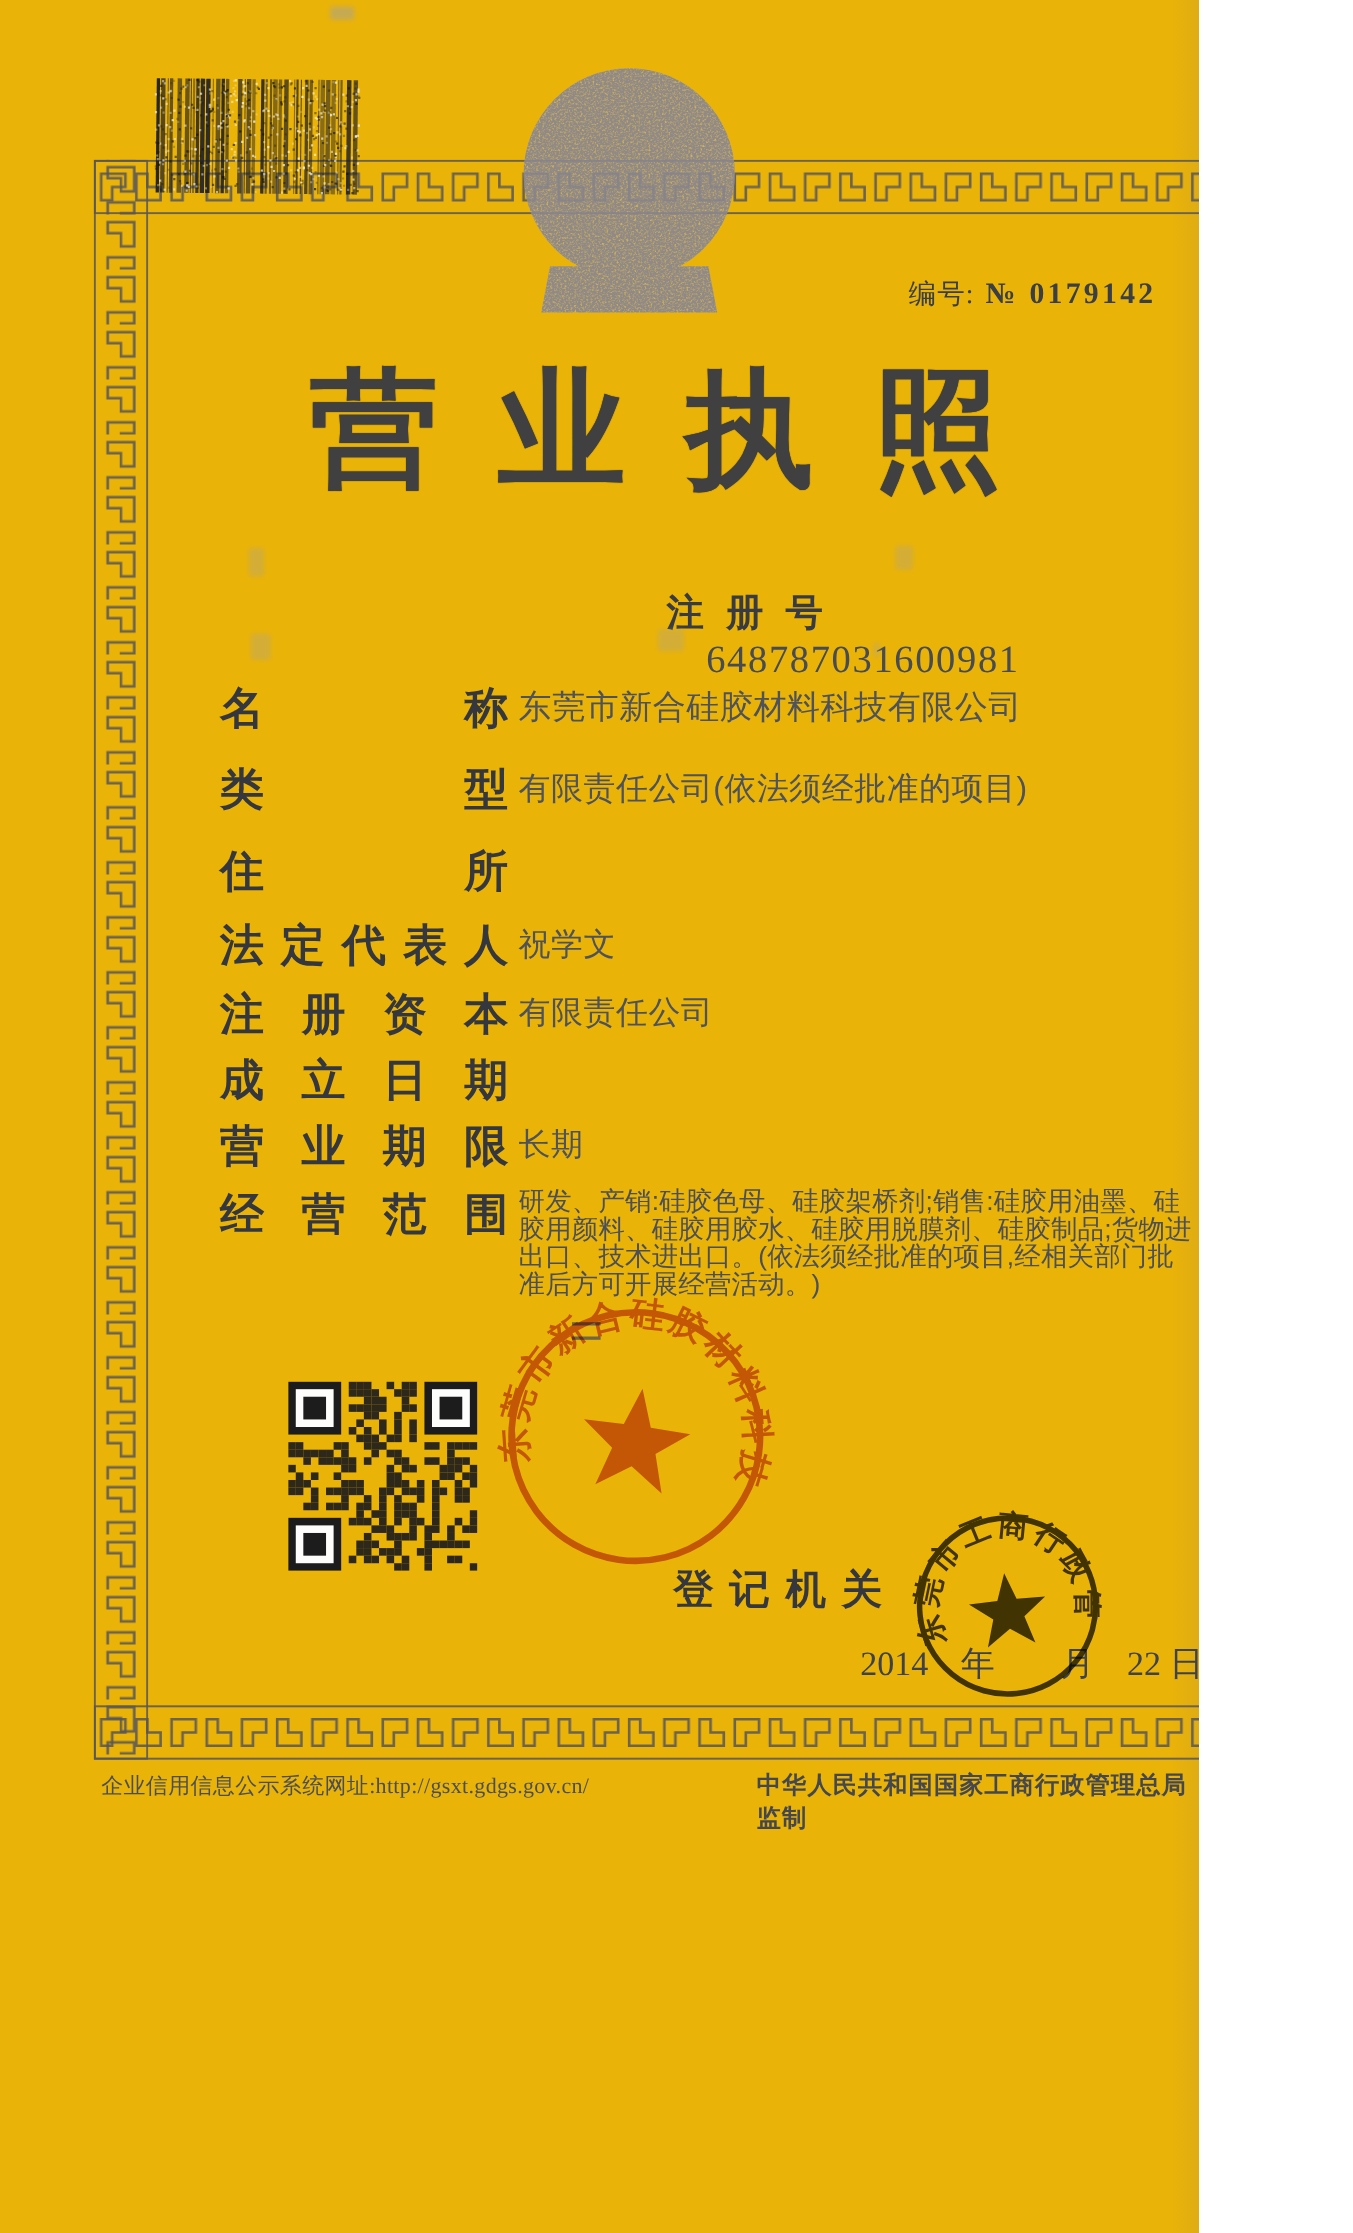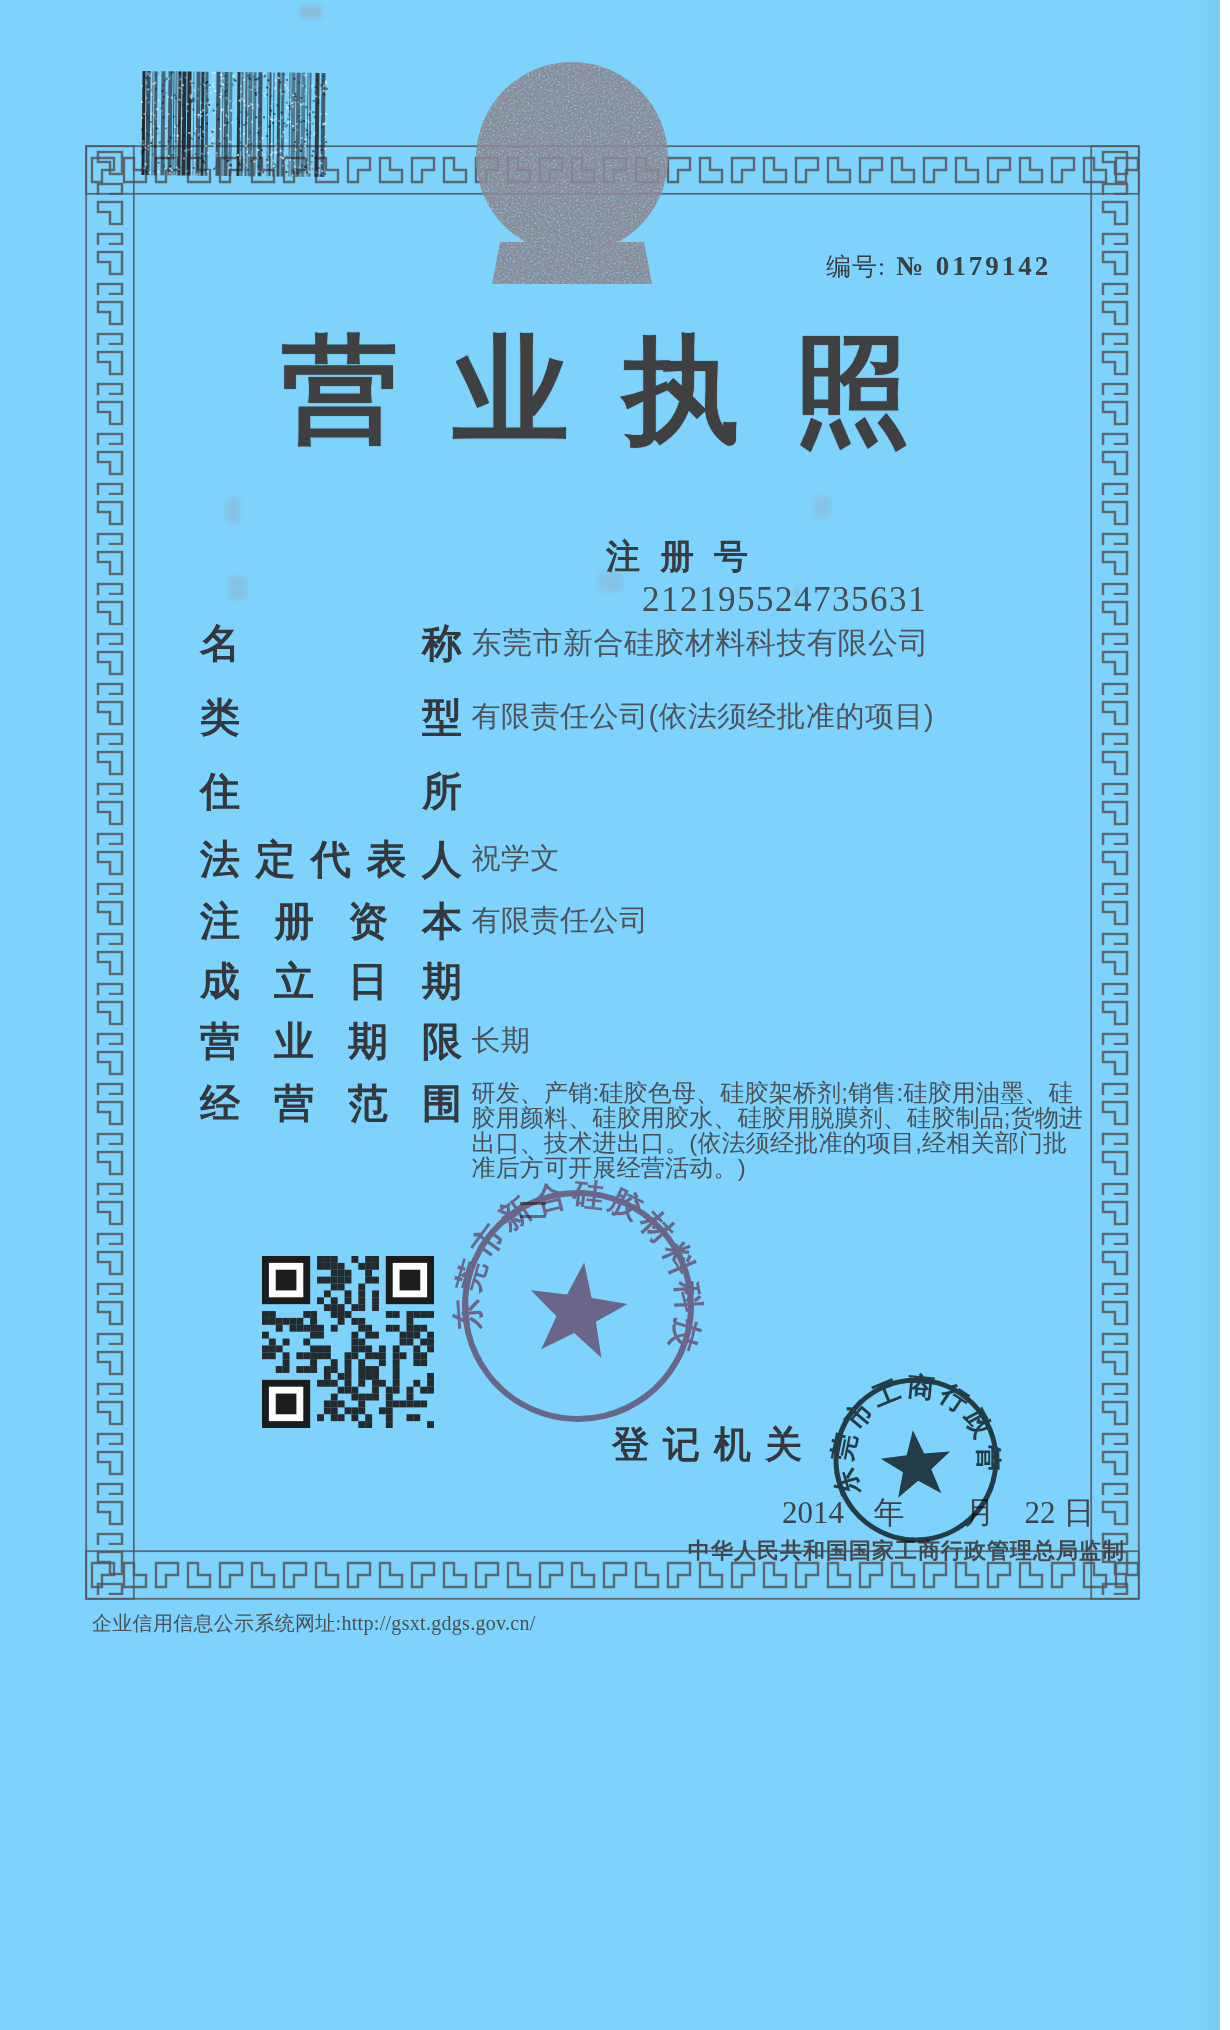--- a/index.html
+++ b/index.html
@@ -1,18 +1,18 @@
 <!DOCTYPE html>
 <html><head>
 <meta charset="utf-8">
 <style>
   html,body{margin:0;padding:0;background:#ffffff;}
   .page{
-    position:relative;width:1220px;height:2030px;overflow:hidden;
-    background:#7dd3fc;
+    position:relative;width:1090px;height:2030px;overflow:hidden;
+    background:#eab308;
     font-family:"Liberation Sans",sans-serif;
     color:#3c4048;
   }
   .scan-edge{position:absolute;right:0;top:0;width:26px;height:100%;
     background:linear-gradient(to right,rgba(0,0,0,0),rgba(120,120,115,.10));}
   
   .strip{position:absolute;opacity:.85;}
   
   .barcode{position:absolute;left:140px;top:70px;transform:rotate(.6deg);}
   
@@ -51,21 +51,21 @@
   
   .seal-red{position:absolute;left:438px;top:1166px;opacity:.78;z-index:5;
     transform:rotate(8deg);mix-blend-mode:multiply;}
   .seal-black{position:absolute;left:828px;top:1372px;opacity:.88;z-index:5;
     transform:rotate(-6deg);mix-blend-mode:multiply;}
   
   .qr{position:absolute;left:262px;top:1256px;}
   
   .footer-left{position:absolute;left:92px;top:1610px;font-size:20px;color:#4b4f55;
     font-family:Liberation Serif, serif;letter-spacing:.3px;}
-  .footer-right{position:absolute;left:688px;top:1536px;font-size:22px;color:#44484e;
+  .footer-right{position:absolute;left:688px;top:1608px;font-size:22px;color:#44484e;
     font-weight:700;font-family:"Liberation Serif",serif;letter-spacing:1px;}
   
   .smudge{position:absolute;background:#9aa0ad;filter:blur(2px);opacity:.28;
     border-radius:3px;}
   .scribble{position:absolute;left:520px;top:1202px;width:26px;height:10px;
     border-top:3px solid #4a4d53;border-bottom:3px solid #4a4d53;opacity:.75;}
   [data-justify]{display:flex;justify-content:space-between;}
 </style>
 </head>
 <body>
@@ -774,21 +774,21 @@
       <span>执</span>
       <span>照</span>
     </div>
 
   <div class="regline">
     <span class="reg-label" data-justify="">
         <span>注</span>
         <span>册</span>
         <span>号</span>
       </span>
-    <span class="reg-no">212195524735631</span>
+    <span class="reg-no">648787031600981</span>
   </div>
 
   <div class="row" style="top:616px;">
     <span class="lab" data-justify="">
         <span>名</span>
         <span>称</span>
       </span>
     <span class="val big">东莞市新合硅胶材料科技有限公司</span>
   </div>
   <div class="row" style="top:690px;">

